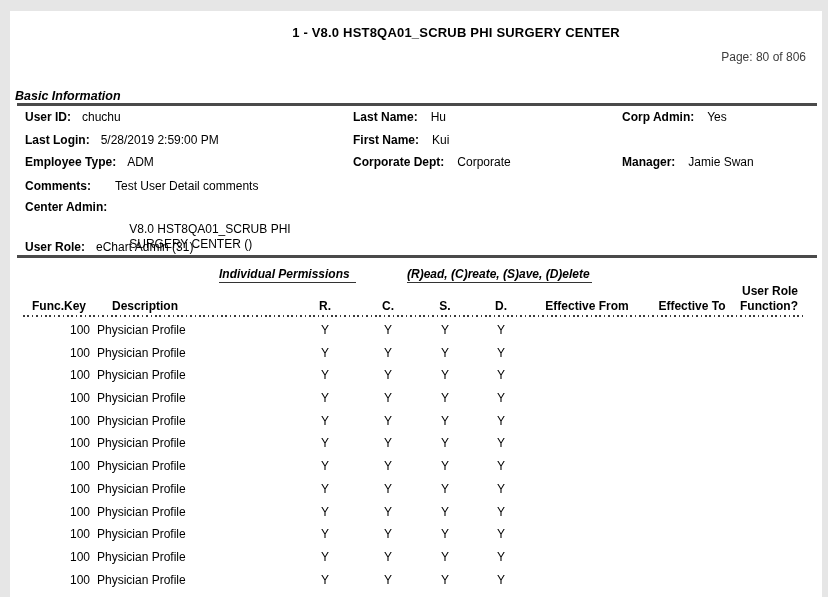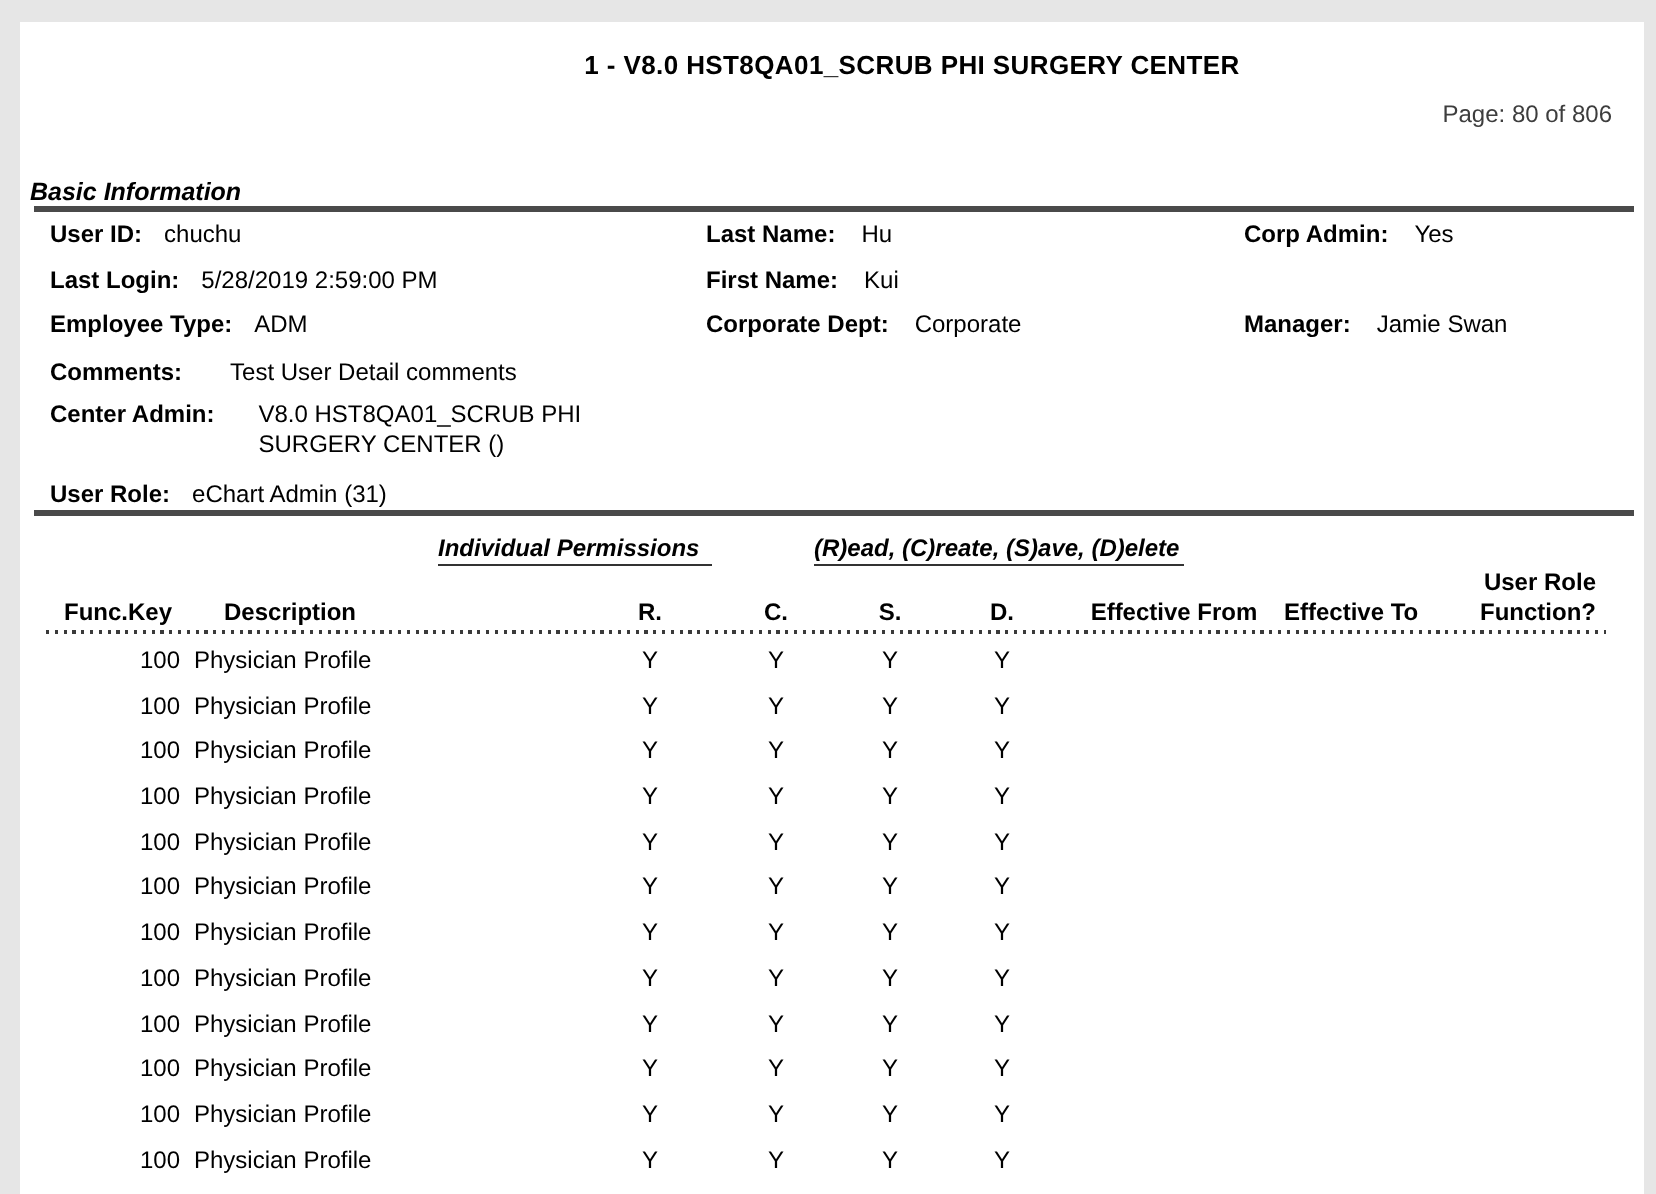--- a/index.html
+++ b/index.html
@@ -35,21 +35,21 @@
   }
   .rule {
     left: 7px; right: 5px; height: 3px;
     background: #4a4a4a;
   }
   .rule1 { top: 92px; }
   .rule2 { top: 244px; }
 
   .bi-row { font-size: 12px; white-space: nowrap; }
   .lbl { font-weight: bold; }
-  .val { margin-left: 11px; }
+  .val { margin-left: 11px; margin-top: 22px; }
   .val-g13 { margin-left: 13px; }
   .val-g24 { margin-left: 24px; }
   .val-g22 { margin-left: 22px; vertical-align: top; }
   .wrap180 {
     display: inline-block; width: 184px;
     white-space: normal; line-height: 14.5px;
   }
   .c1 { left: 15px; }
   .c2 { left: 343px; }
   .c3 { left: 612px; }
@@ -80,21 +80,21 @@
   }
   .ph { position: absolute; top: 15px; white-space: nowrap; }
   .ph-userrole { position: absolute; top: 0; right: 8px; }
   .ph-funckey { left: 7px; }
   .ph-desc { left: 87px; }
   .col-r { left: 280px; width: 40px; text-align: center; }
   .col-c { left: 343px; width: 40px; text-align: center; }
   .col-s { left: 400px; width: 40px; text-align: center; }
   .col-d { left: 456px; width: 40px; text-align: center; }
   .col-from { left: 512px; width: 100px; text-align: center; }
-  .col-to { left: 617px; width: 100px; text-align: left; }
+  .col-to { left: 617px; width: 100px; text-align: center; }
   .ph-func { right: 8px; left: auto; }
 
   .dotted-line {
     top: 304px; left: 13px; width: 780px; height: 2px;
     background: repeating-linear-gradient(90deg, #3a3a3a 0 1.6px, transparent 1.6px 4.4px);
   }
 
   .perm-rows {
     top: 309px; left: 15px; width: 781px;
   }

